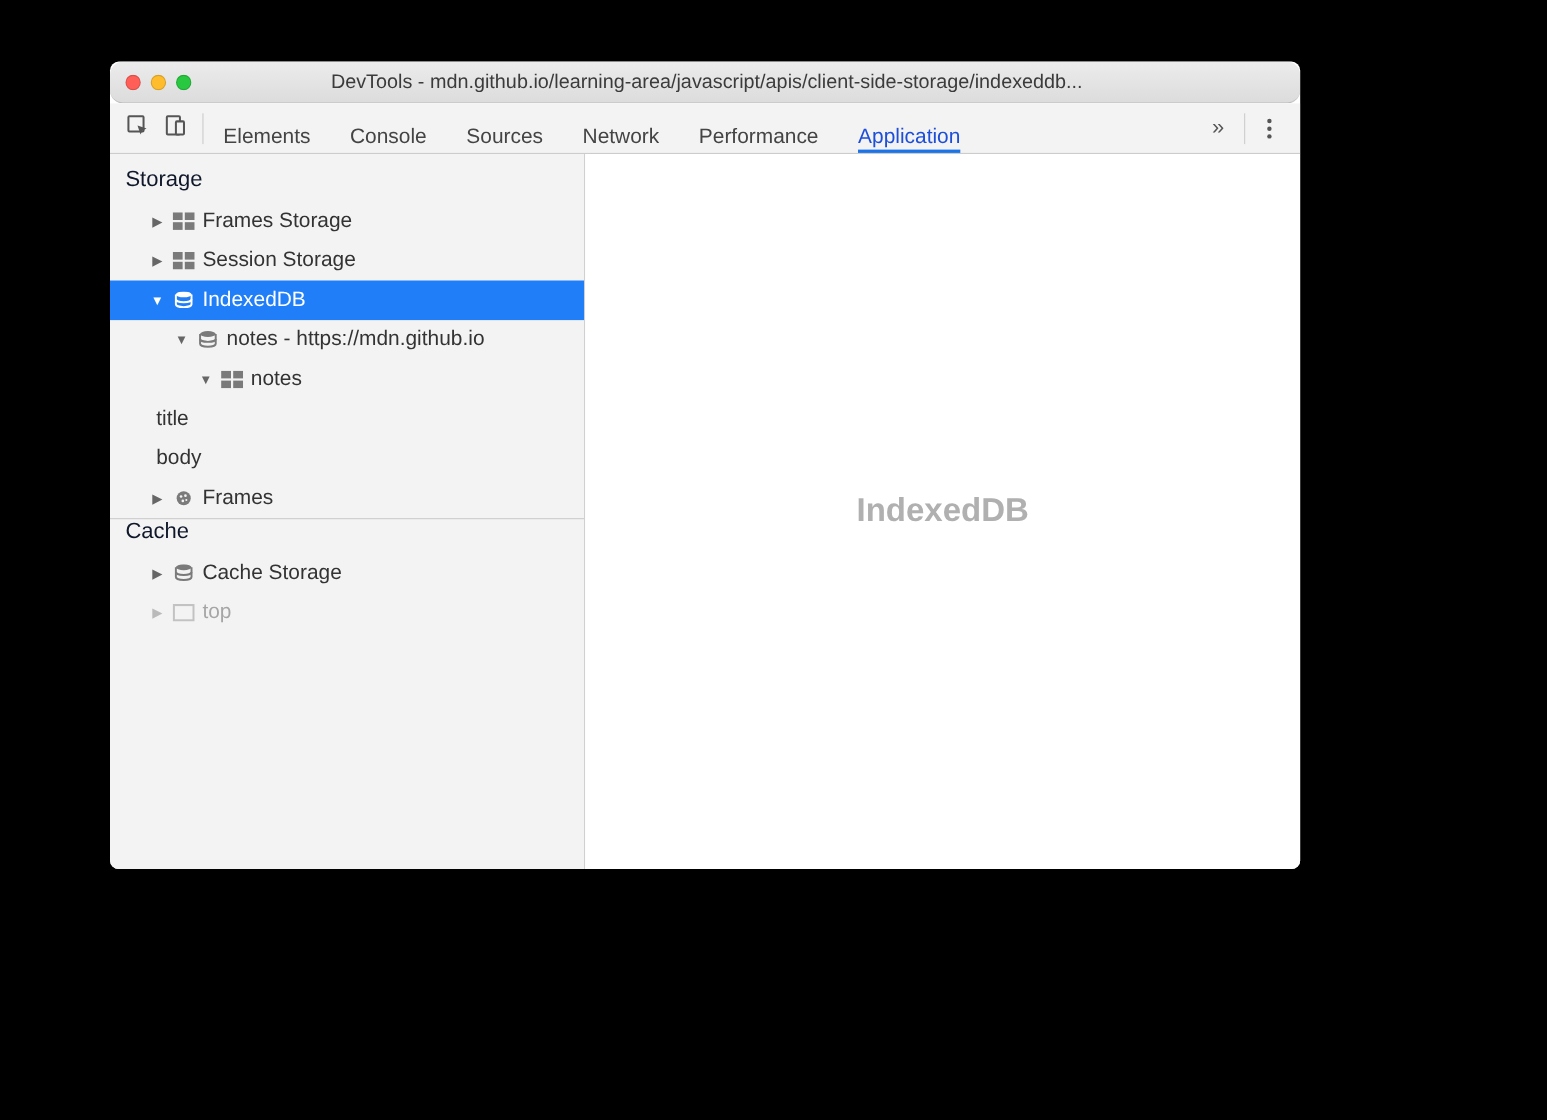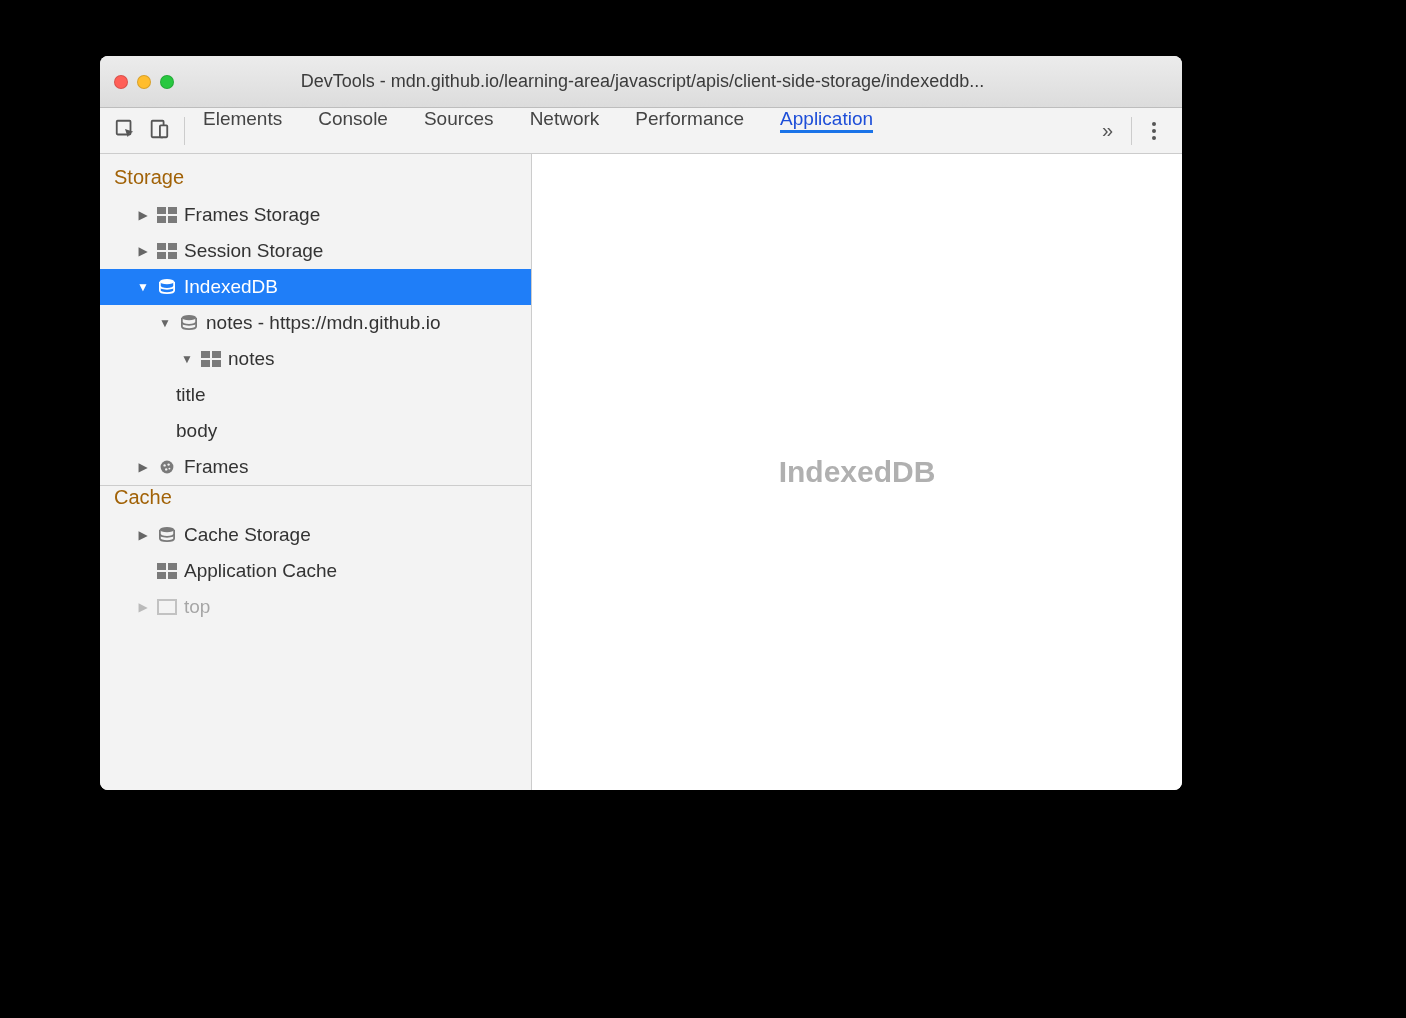--- a/index.html
+++ b/index.html
@@ -17,27 +17,28 @@
     width: 1082px;
     height: 734px;
     background: #fff;
     border-radius: 8px;
     box-shadow: 0 10px 40px rgba(0,0,0,0.6);
     overflow: hidden;
     display: flex;
     flex-direction: column;
   }
   .titlebar {
-    height: 52px;
+    height: 38px;
     background: linear-gradient(#ececec, #dcdcdc);
     border-bottom: 1px solid #bdbdbd;
     display: flex;
     align-items: center;
     padding: 0 14px;
     gap: 3px;
+    border-radius: 12px;
   }
   .traffic { display: flex; gap: 9px; align-items: center; }
   .dot { width: 14px; height: 14px; border-radius: 50%; border: 0.5px solid rgba(0,0,0,0.15); }
   .dot.red { background: #ff5f57; }
   .dot.yellow { background: #ffbd2e; }
   .dot.green { background: #28c840; }
   .title-text {
     flex: 1;
     text-align: center;
     color: #3b3b3b;
@@ -50,21 +51,21 @@
   .toolbar {
     height: 46px;
     border-bottom: 1px solid #ccc;
     display: flex;
     align-items: center;
     padding: 0 14px;
     background: #f3f3f3;
   }
   .tool-icons { display: flex; align-items: center; gap: 12px; padding-right: 14px; border-right: 1px solid #ccc; height: 28px; }
   .tool-icons svg { width: 22px; height: 22px; }
-  .tabs { display: flex; align-items: flex-start; height: 100%; flex: 1; padding-left: 18px; gap: 36px; }
+  .tabs { display: flex; align-items: flex-end; height: 100%; flex: 1; padding-left: 18px; gap: 36px; }
   .tab {
     display: flex; align-items: center;
     color: #444; font-size: 19px;
     border-bottom: 3px solid transparent;
     cursor: default;
   }
   .tab.active { color: #1d4ed8; border-bottom-color: #1a73e8; }
   .overflow-chevrons { padding: 0 12px; color: #555; font-size: 20px; }
   .kebab { padding: 0 6px 0 14px; border-left: 1px solid #ccc; margin-left: 6px; height: 28px; display: flex; align-items: center; }
   .kebab svg { width: 16px; height: 22px; }
@@ -72,40 +73,40 @@
   .sidebar {
     width: 432px;
     border-right: 1px solid #ccc;
     background: #f3f3f3;
     overflow-y: auto;
     font-size: 19px;
     color: #333;
   }
   .group-header {
     padding: 12px 14px 8px 14px;
-    color: #a16207;
+    color: #0f172a;
     font-size: 20px;
   }
   .group-sep { border-top: 1px solid #ccc; padding-top: 0; }
   .row {
     display: flex; align-items: center;
     height: 36px;
     padding-left: 14px;
     gap: 6px;
     white-space: nowrap;
   }
   .row .disclosure { width: 14px; display: inline-flex; justify-content: center; color: #666; font-size: 12px; }
   .row .icon { width: 22px; display: inline-flex; justify-content: center; color: #666; }
   .row .icon svg { width: 20px; height: 16px; }
   .row.selected { background: #1f7ef8; color: #fff; }
   .row.selected .disclosure, .row.selected .icon { color: #fff; }
   .indent1 { padding-left: 36px; }
   .indent2 { padding-left: 58px; }
   .indent3 { padding-left: 80px; }
-  .indent4 { padding-left: 76px; }
+  .indent4 { padding-left: 42px; }
   .main {
     flex: 1;
     display: flex;
     align-items: center;
     justify-content: center;
     color: #b0b0b0;
     font-size: 30px;
     font-weight: 700;
     background: #fff;
   }
@@ -254,32 +255,20 @@
         <span class="icon">
           <svg viewBox="0 0 20 18" fill="#7a7a7a">
               <ellipse cx="10" cy="3" rx="8" ry="3"></ellipse>
               <path d="M2 3 v10 a8 3 0 0 0 16 0 V3" fill="none" stroke="#7a7a7a" stroke-width="2"></path>
               <path d="M2 8 a8 3 0 0 0 16 0" fill="none" stroke="#7a7a7a" stroke-width="2"></path>
             </svg>
         </span>
         <span>Cache Storage</span>
       </div>
 
-      <div class="row indent1">
-        <span class="disclosure"></span>
-        <span class="icon">
-          <svg viewBox="0 0 20 16" fill="#7a7a7a">
-              <rect x="0" y="0" width="9" height="7"></rect>
-              <rect x="11" y="0" width="9" height="7"></rect>
-              <rect x="0" y="9" width="9" height="7"></rect>
-              <rect x="11" y="9" width="9" height="7"></rect>
-            </svg>
-        </span>
-        <span>Application Cache</span>
-      </div>
 
 
       <div class="row indent1" style="opacity:0.4">
         <span class="disclosure">▶</span>
         <span class="icon">
           <svg viewBox="0 0 20 16" fill="none" stroke="#7a7a7a" stroke-width="2">
               <rect x="1" y="1" width="18" height="14"></rect>
             </svg>
         </span>
         <span>top</span>

